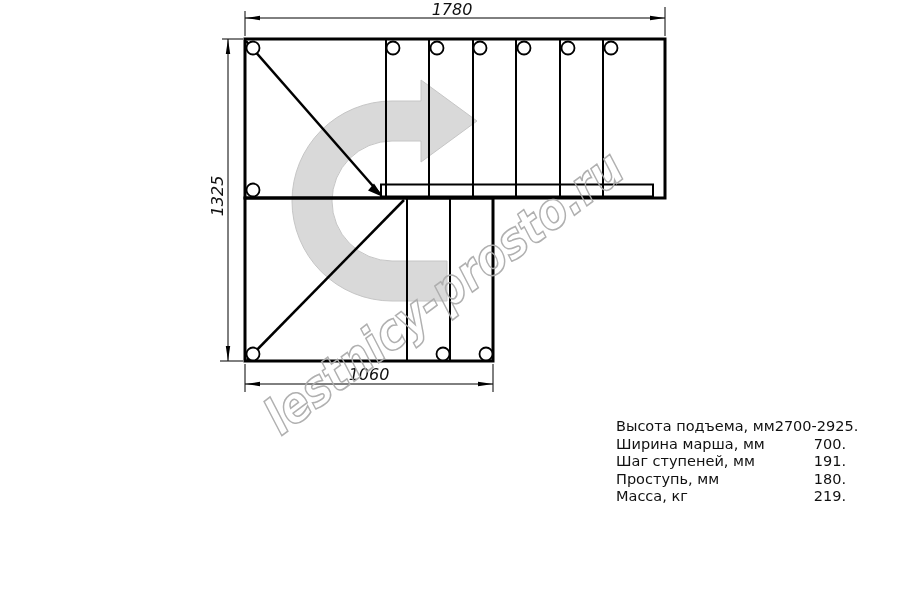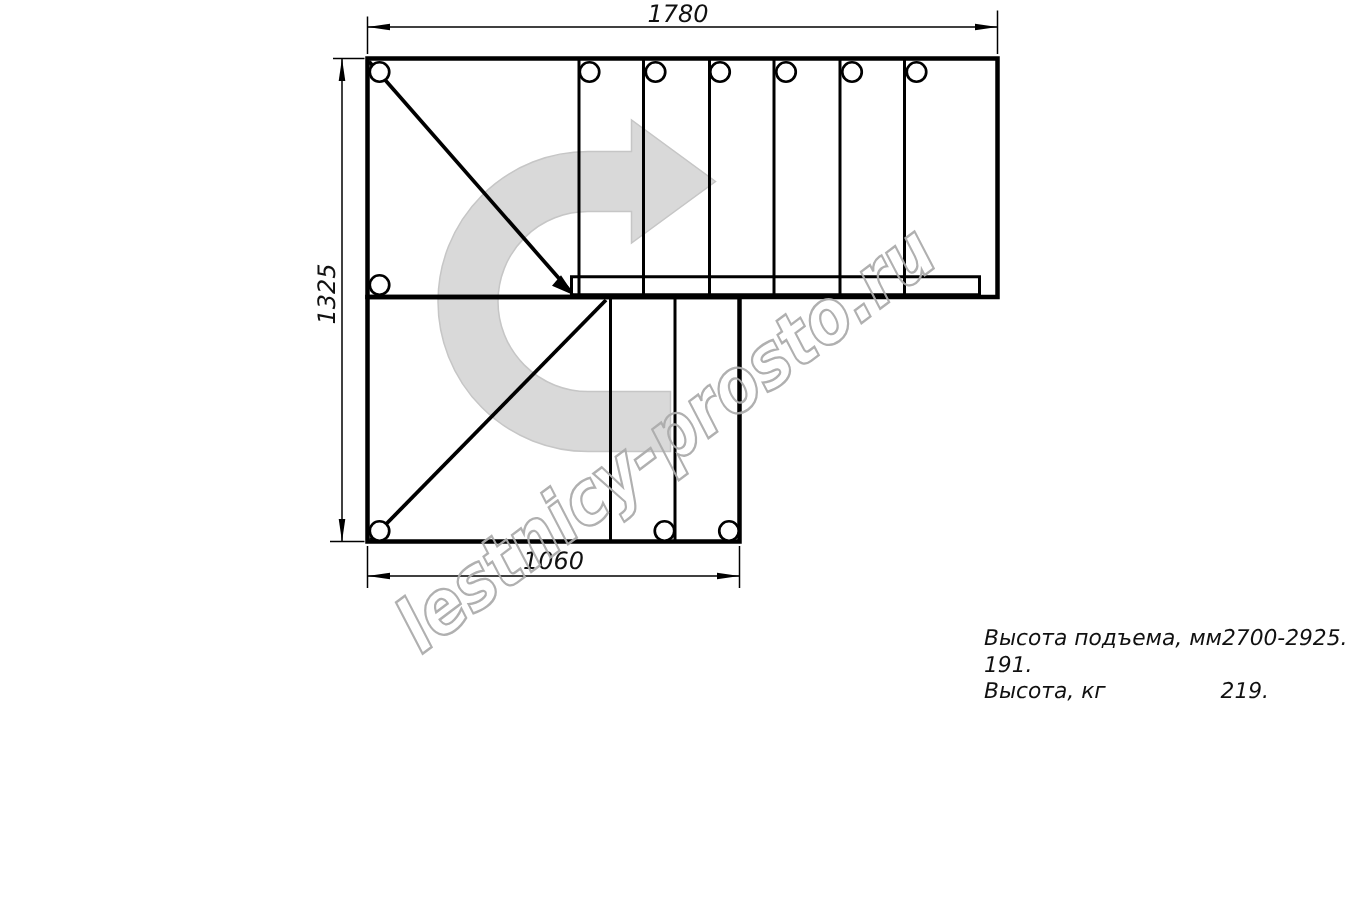--- a/index.html
+++ b/index.html
@@ -15,22 +15,22 @@
   .wm{
     font-family:"DejaVu Sans",sans-serif;font-style:italic;font-weight:bold;
     font-size:50px;fill:none;stroke:#acacac;stroke-width:1.6px;opacity:0.95;
   }
   .specs{
     position:absolute;left:616px;top:418px;width:230px;
     color:#111111;
   }
   .spec-row{
     display:flex;justify-content:space-between;align-items:baseline;
-    font-style:italic;font-size:14.5px;line-height:17.6px;
-    font-family:"DejaVu Sans",sans-serif;white-space:nowrap;margin-left:40px;
+    font-size:14.5px;line-height:17.6px;
+    font-family:"DejaVu Sans",sans-serif;white-space:nowrap;
   }
   .spec-label{text-align:left;}
   .spec-value{text-align:right;}
 </style>
 </head>
 <body>
 
 <div class="stage">
 
   <svg class="plan-svg" width="900" height="600" viewBox="0 0 900 600">
@@ -105,20 +105,29 @@
 
     <text class="wm" x="454" y="306" transform="rotate(-37 454 306)" text-anchor="middle" textLength="434" lengthAdjust="spacingAndGlyphs">lestnicy-prosto.ru</text>
   </svg>
 
   <div class="specs">
     <div class="spec-row">
       <span class="spec-label">Высота подъема, мм</span>
       <span class="spec-value">2700-2925.</span>
     </div>
     <div class="spec-row">
+      <span class="spec-label">Ширина марша, мм</span>
+      <span class="spec-value">700.</span>
+    </div>
+    <div class="spec-row">
+      <span class="spec-label">Шаг ступеней, мм</span>
       <span class="spec-value">191.</span>
     </div>
     <div class="spec-row">
-      <span class="spec-label">Высота, кг</span>
+      <span class="spec-label">Проступь, мм</span>
+      <span class="spec-value">180.</span>
+    </div>
+    <div class="spec-row">
+      <span class="spec-label">Масса, кг</span>
       <span class="spec-value">219.</span>
     </div>
   </div>
 </div>
 
 </body></html>

